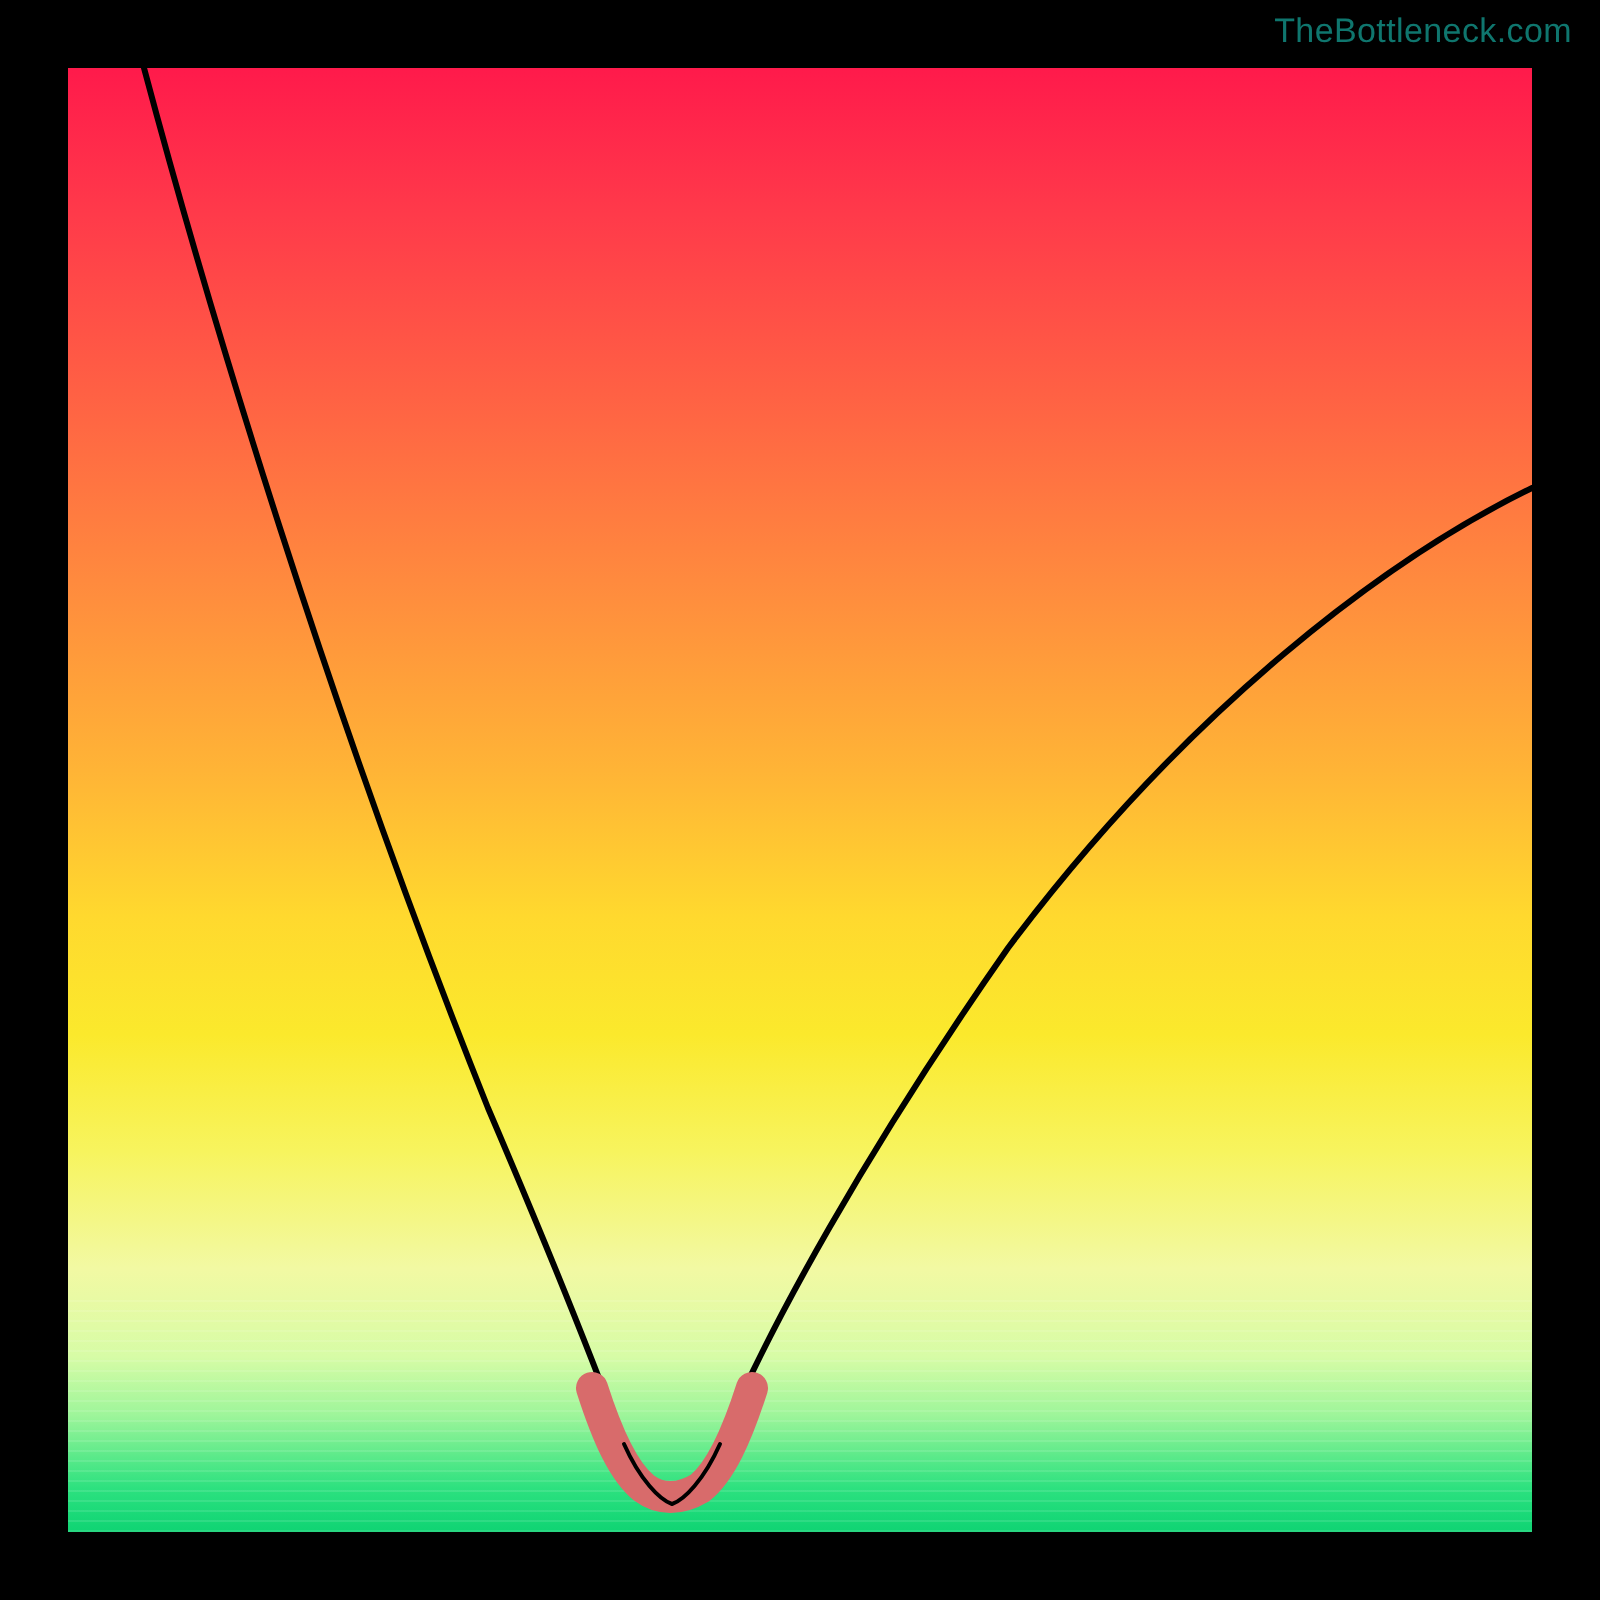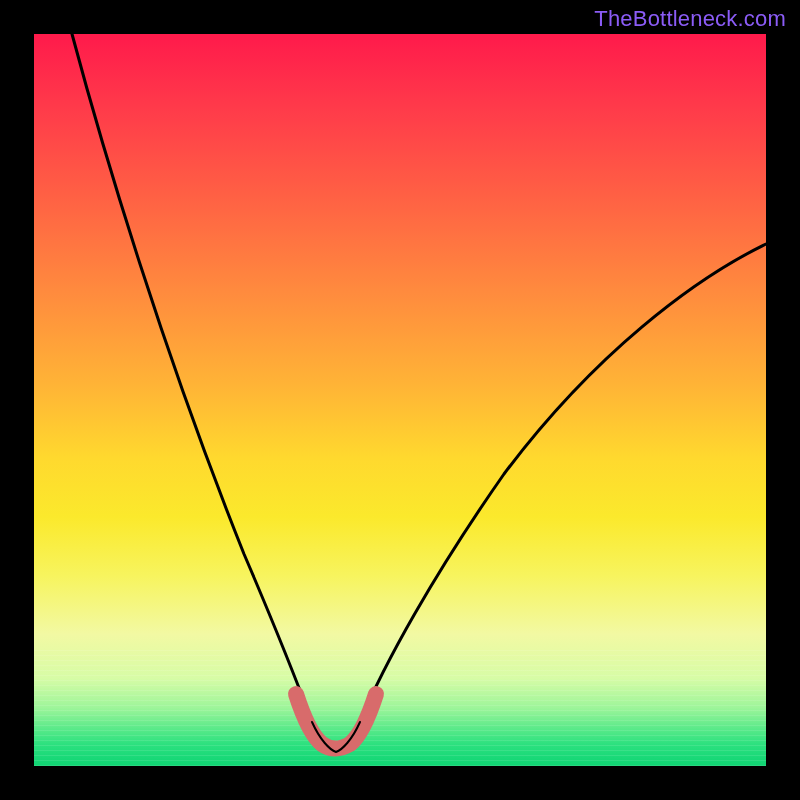--- a/index.html
+++ b/index.html
@@ -57,22 +57,22 @@
       rgba(255,255,255,0) 4px,
       rgba(255,255,255,0.10) 4px,
       rgba(255,255,255,0.10) 5px
     );
     pointer-events: none;
   }
   .watermark {
     position: absolute;
     top: 6px;
     right: 14px;
-    color: #8b5cf6;
-    font-size: 22px;
+    color: #0f766e;
+    font-size: 17px;
     letter-spacing: 0.2px;
     font-weight: 500;
   }
   svg.curves {
     position: absolute;
     left: 0;
     top: 0;
     width: 732px;
     height: 732px;
     overflow: visible;

